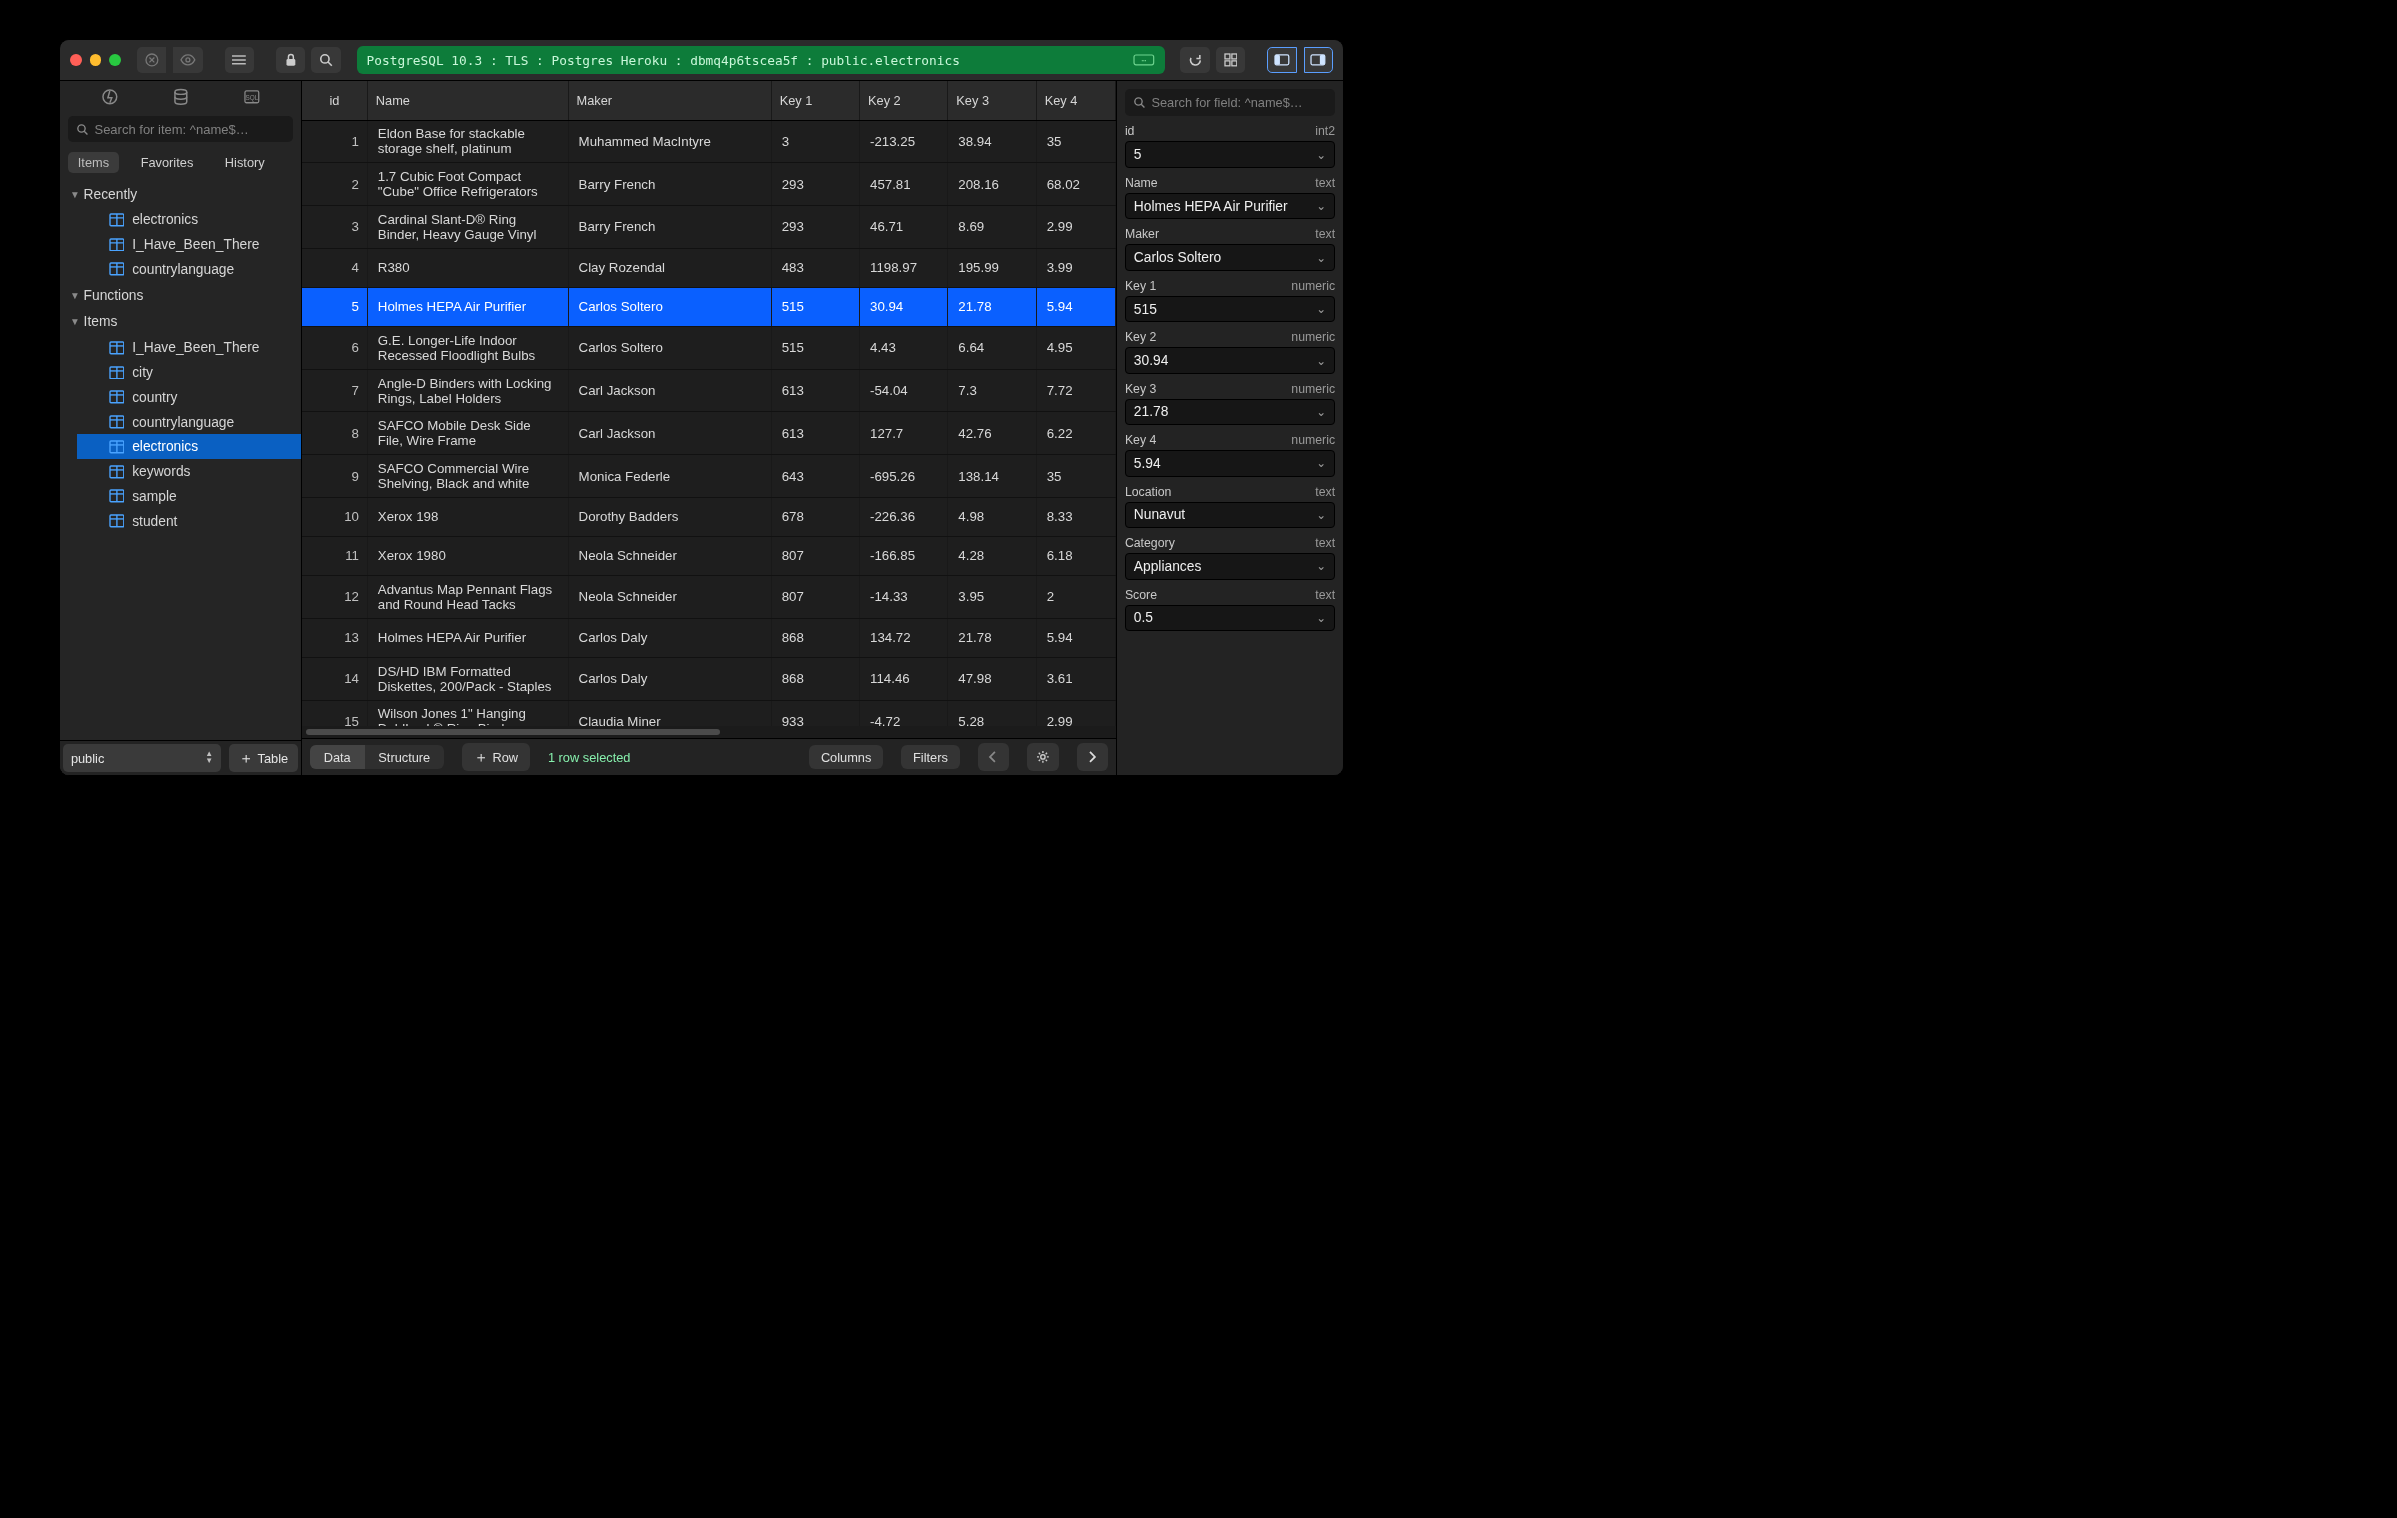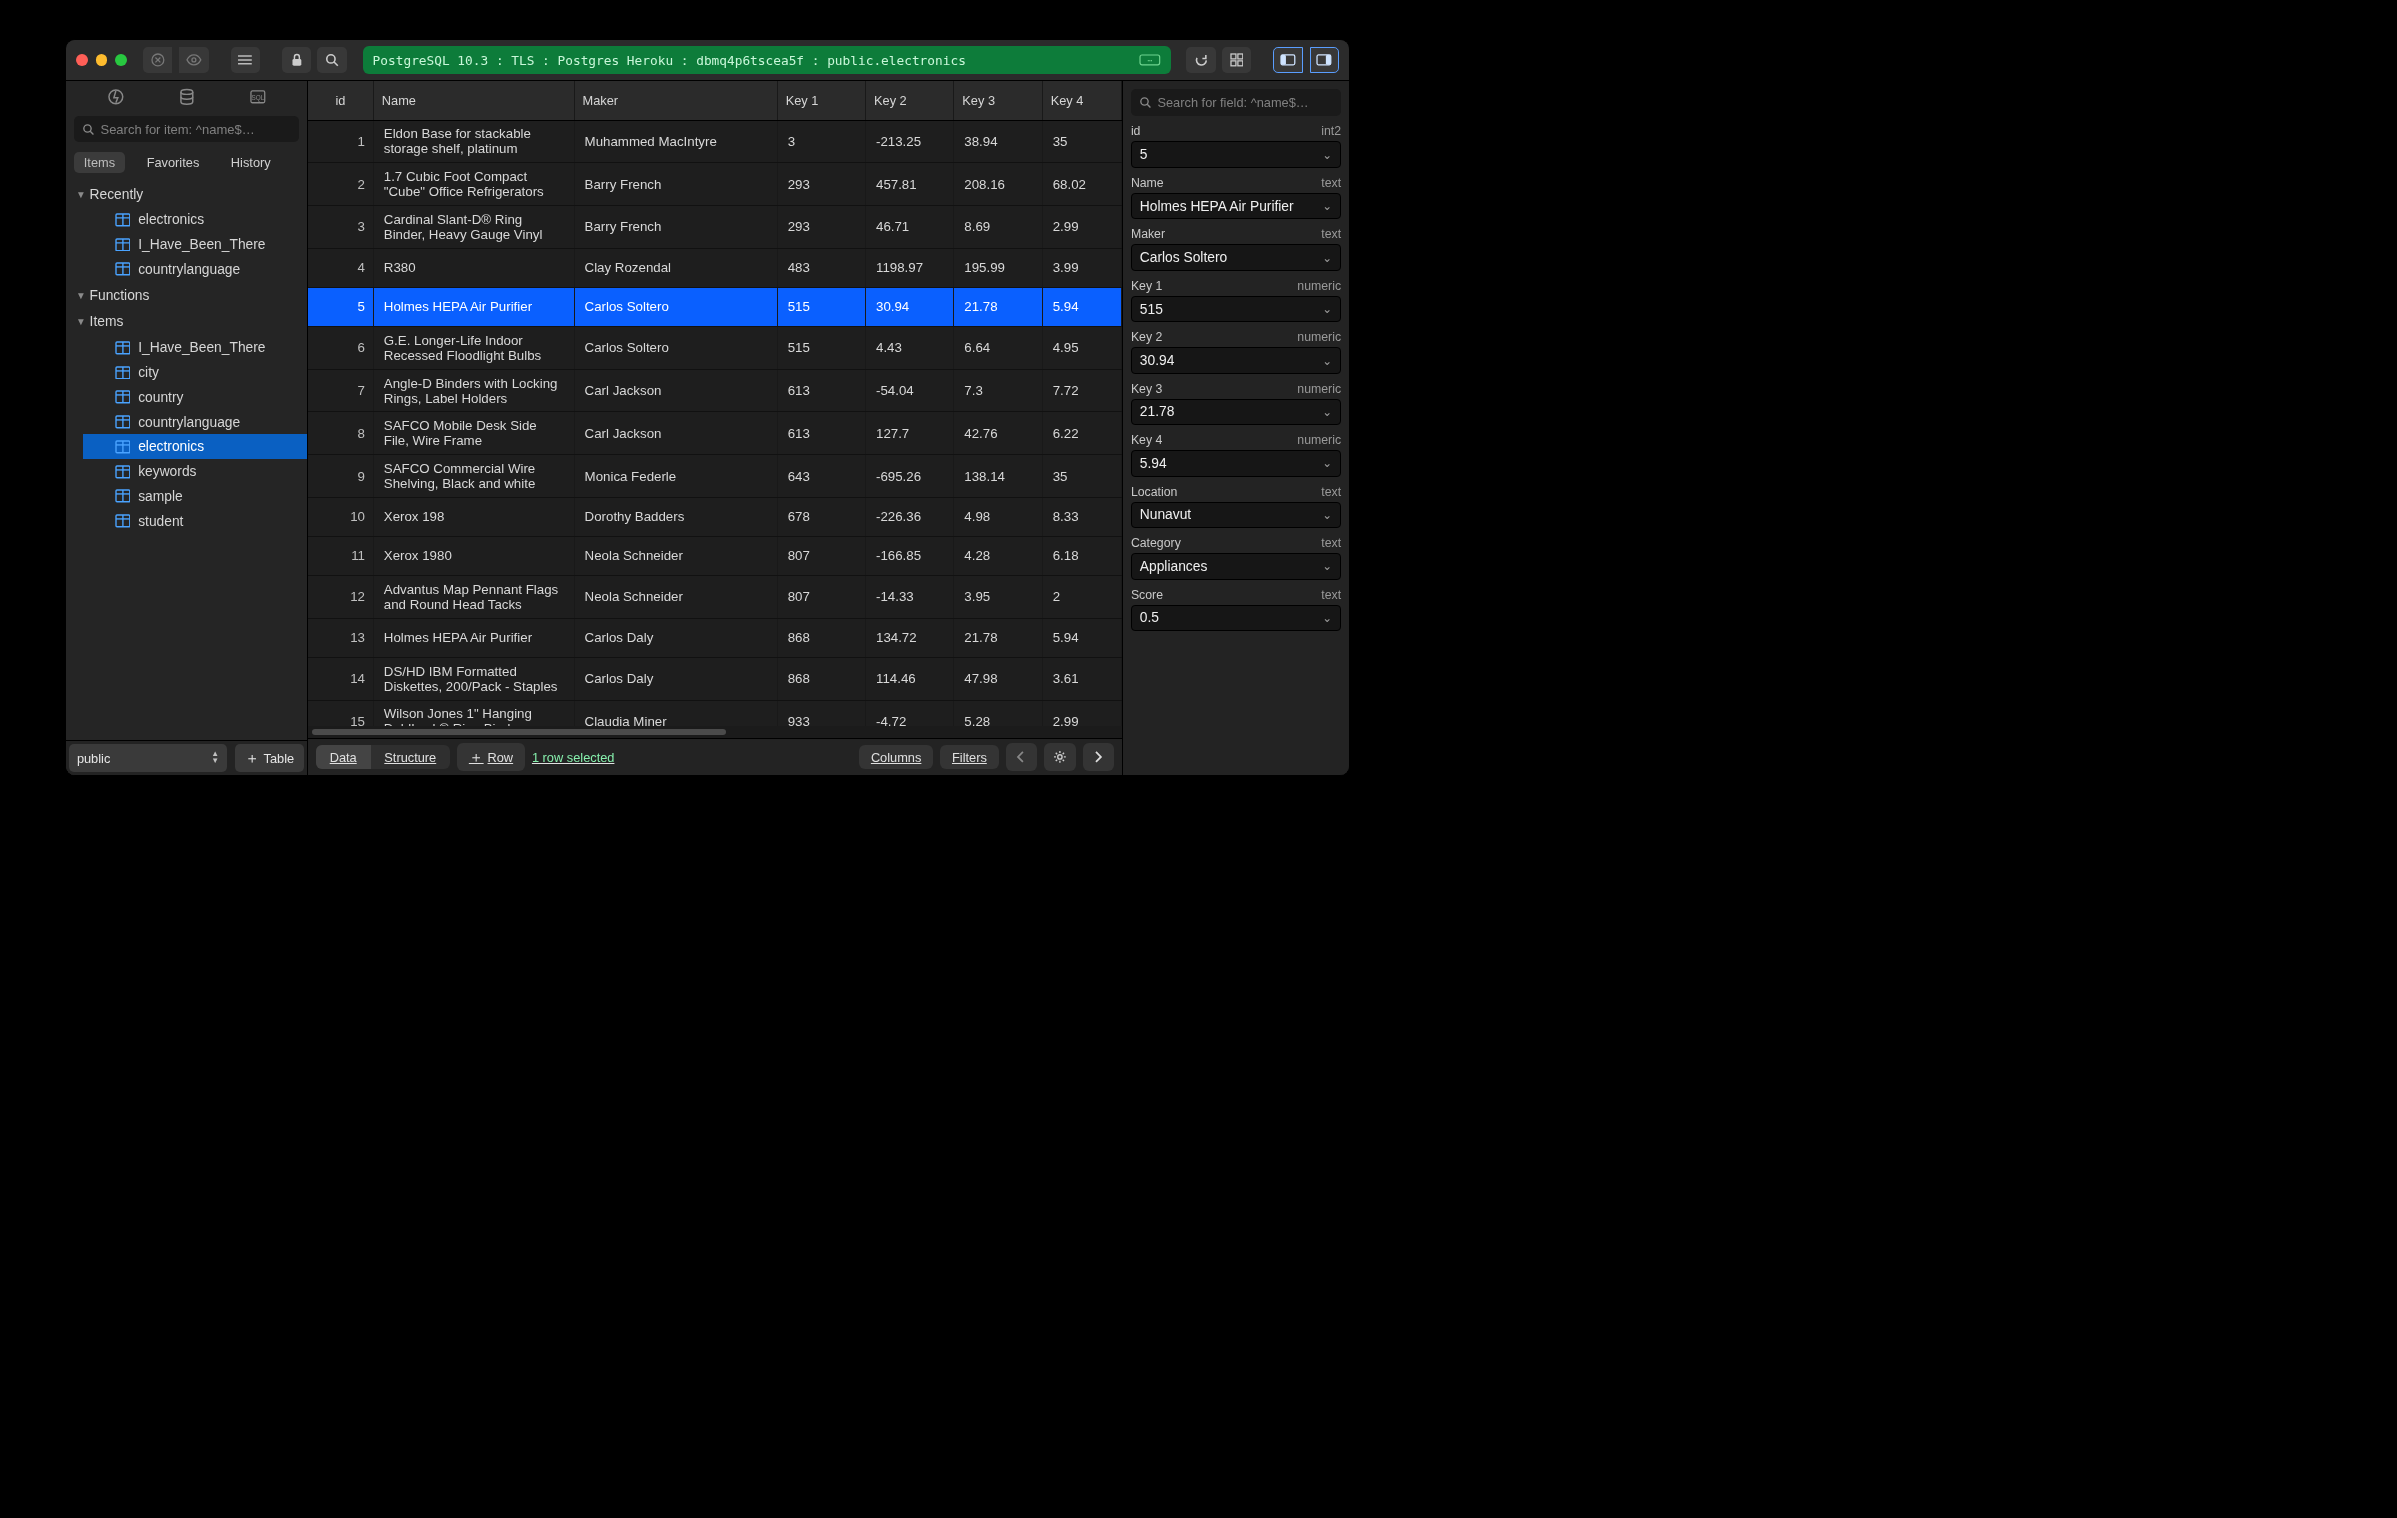--- a/index.html
+++ b/index.html
@@ -1,17 +1,17 @@
 <!DOCTYPE html>
 <html><head>
 <meta charset="utf-8">
 <style>
   * { box-sizing: border-box; margin: 0; padding: 0; }
   body { background: #000; font-family: -apple-system, BlinkMacSystemFont, "Segoe UI", Helvetica, Arial, sans-serif; font-size: 13.8px; color: #d8d8d8; overflow: hidden; }
-  .window { position: absolute; left: 65px; top: 39px; width: 1285px; height: 737px; background: #1e1e1e; border-radius: 9.9px; box-shadow: 0 17.7px 55px rgba(0,0,0,.7); display: flex; flex-direction: column; overflow: hidden; border:1px solid #000;}
+  .window { position: absolute; left: 59px; top: 39px; width: 1285px; height: 737px; background: #1e1e1e; border-radius: 9.9px; box-shadow: 0 17.7px 55px rgba(0,0,0,.7); display: flex; flex-direction: column; overflow: hidden; border:1px solid #000;}
   
   .titlebar { height: 41px; background: #2b2b2b; display: flex; align-items: center; padding: 0 9.9px; gap: 5.9px; border-bottom:1px solid #000;}
   .traffic { display: flex; gap: 7.9px; margin-right: 9.9px; }
   .dot { width: 11.8px; height: 11.8px; border-radius: 50%; }
   .dot.red { background:#ff5f57;} .dot.amber{background:#febc2e;} .dot.green{background:#28c840;}
   .tbtn { width:29.6px;height:25.6px;border-radius:4.9px;background:#383838;display:flex;align-items:center;justify-content:center;color:#aaa;}
   .tbtn.grouped-left{border-radius:4.9px 0 0 4.9px;margin-right:0;}
   .tbtn.grouped-right{border-radius:0 4.9px 4.9px 0;margin-left:1px;}
   .titlebar-gap{width:9.9px;}
   .conn {flex:1;margin:0 9.9px;height:27.6px;background:#0d7c3a;border-radius:5.9px;display:flex;align-items:center;padding:0 9.9px;color:#c9f7d9;font-family:ui-monospace,Menlo,monospace;font-size:12.8px;justify-content:space-between;}
@@ -41,21 +41,21 @@
   table.grid{width:100%;border-collapse:collapse;table-layout:fixed;}
   .grid th{background:#2b2b2b;color:#d6d6d6;font-weight:500;font-size:12.8px;padding:5.9px 7.9px;text-align:left;border-bottom:1px solid #000;border-right:1px solid #191919;position:sticky;top:0;height:27.6px;}
   .grid th.idcol{text-align:center;}
   .grid td{padding:5.9px 9.9px;border-bottom:1px solid #111;border-right:1px solid #191919;font-size:13.3px;color:#d8d8d8;vertical-align:middle;}
   .grid tr{height:39px;}
   .grid td.idcell{color:#c0c0c0;text-align:right;padding-right:7.9px;}
   .grid tr.selected td{background:#0a60ff;color:#fff;}
   .grid-scroll{position:absolute;inset:0;overflow:auto;}
   .hscroll{height:11.8px;background:#1b1b1b;position:relative;}
   .hscroll .thumb{position:absolute;left:3.9px;top:3px;height:5.9px;width:414px;border-radius:3px;background:#4b4b4b;}
-  .center-footer{height:37px;background:#232323;border-top:1px solid #000;display:flex;align-items:center;padding:0 7.9px;gap:7px;font-size:12.8px;color:#e0e0e0;text-decoration:underline;}
+  .center-footer{height:37px;background:#232323;border-top:1px solid #000;display:flex;align-items:center;padding:0 7.9px;gap:18px;font-size:12.8px;color:#e0e0e0;}
   .seg{display:flex;background:#2f2f2f;border-radius:5.9px;overflow:hidden;}
   .seg .segbtn{padding:4.9px 13.8px;color:#e0e0e0;}
   .seg .segbtn.active{background:#444;}
   .pillbtn{padding:4.9px 11.8px;background:#343434;border-radius:5.9px;display:flex;align-items:center;gap:3.9px;}
   .center-footer .status{flex:1;text-align:left;color:#86efac;}
   .iconbtn{width:31.5px;height:27.6px;background:#343434;border-radius:5.9px;display:flex;align-items:center;justify-content:center;color:#d0d0d0;}
   
   .inspector{width:227px;background:#232323;border-left:1px solid #000;display:flex;flex-direction:column;padding:3.9px 7.9px 7.9px;}
   .insp-search{height:27.6px;background:#1a1a1a;border-radius:4.9px;display:flex;align-items:center;padding:0 7.9px;color:#808080;font-size:12.8px;gap:5.9px;margin:3.9px 0 7.9px;}
   .fld{margin-bottom:7.9px;}

